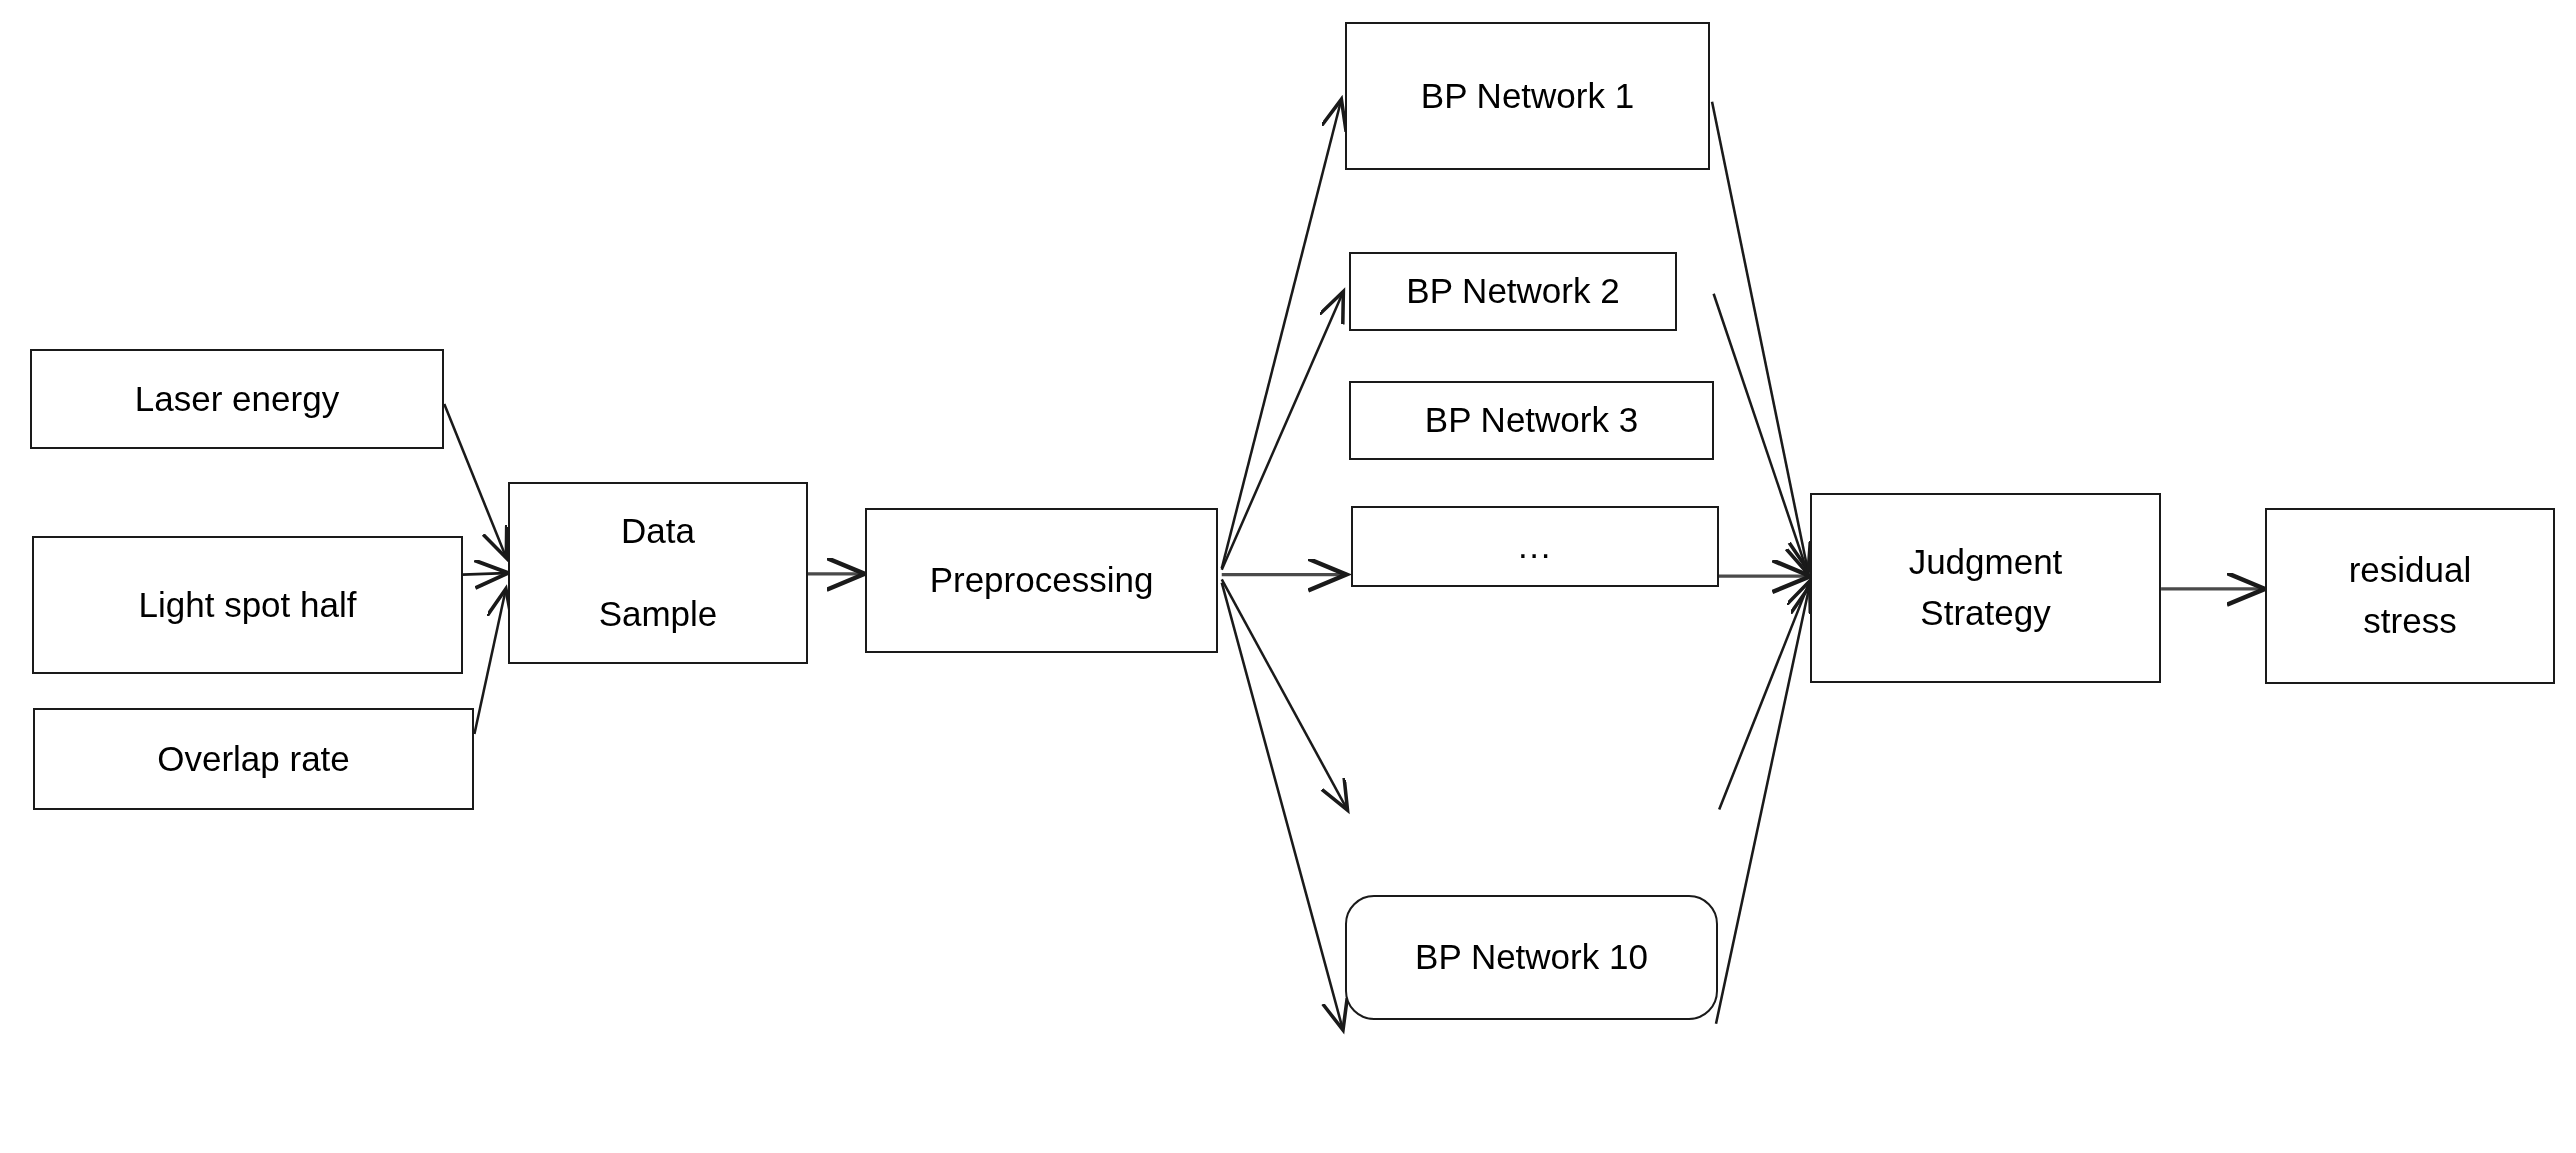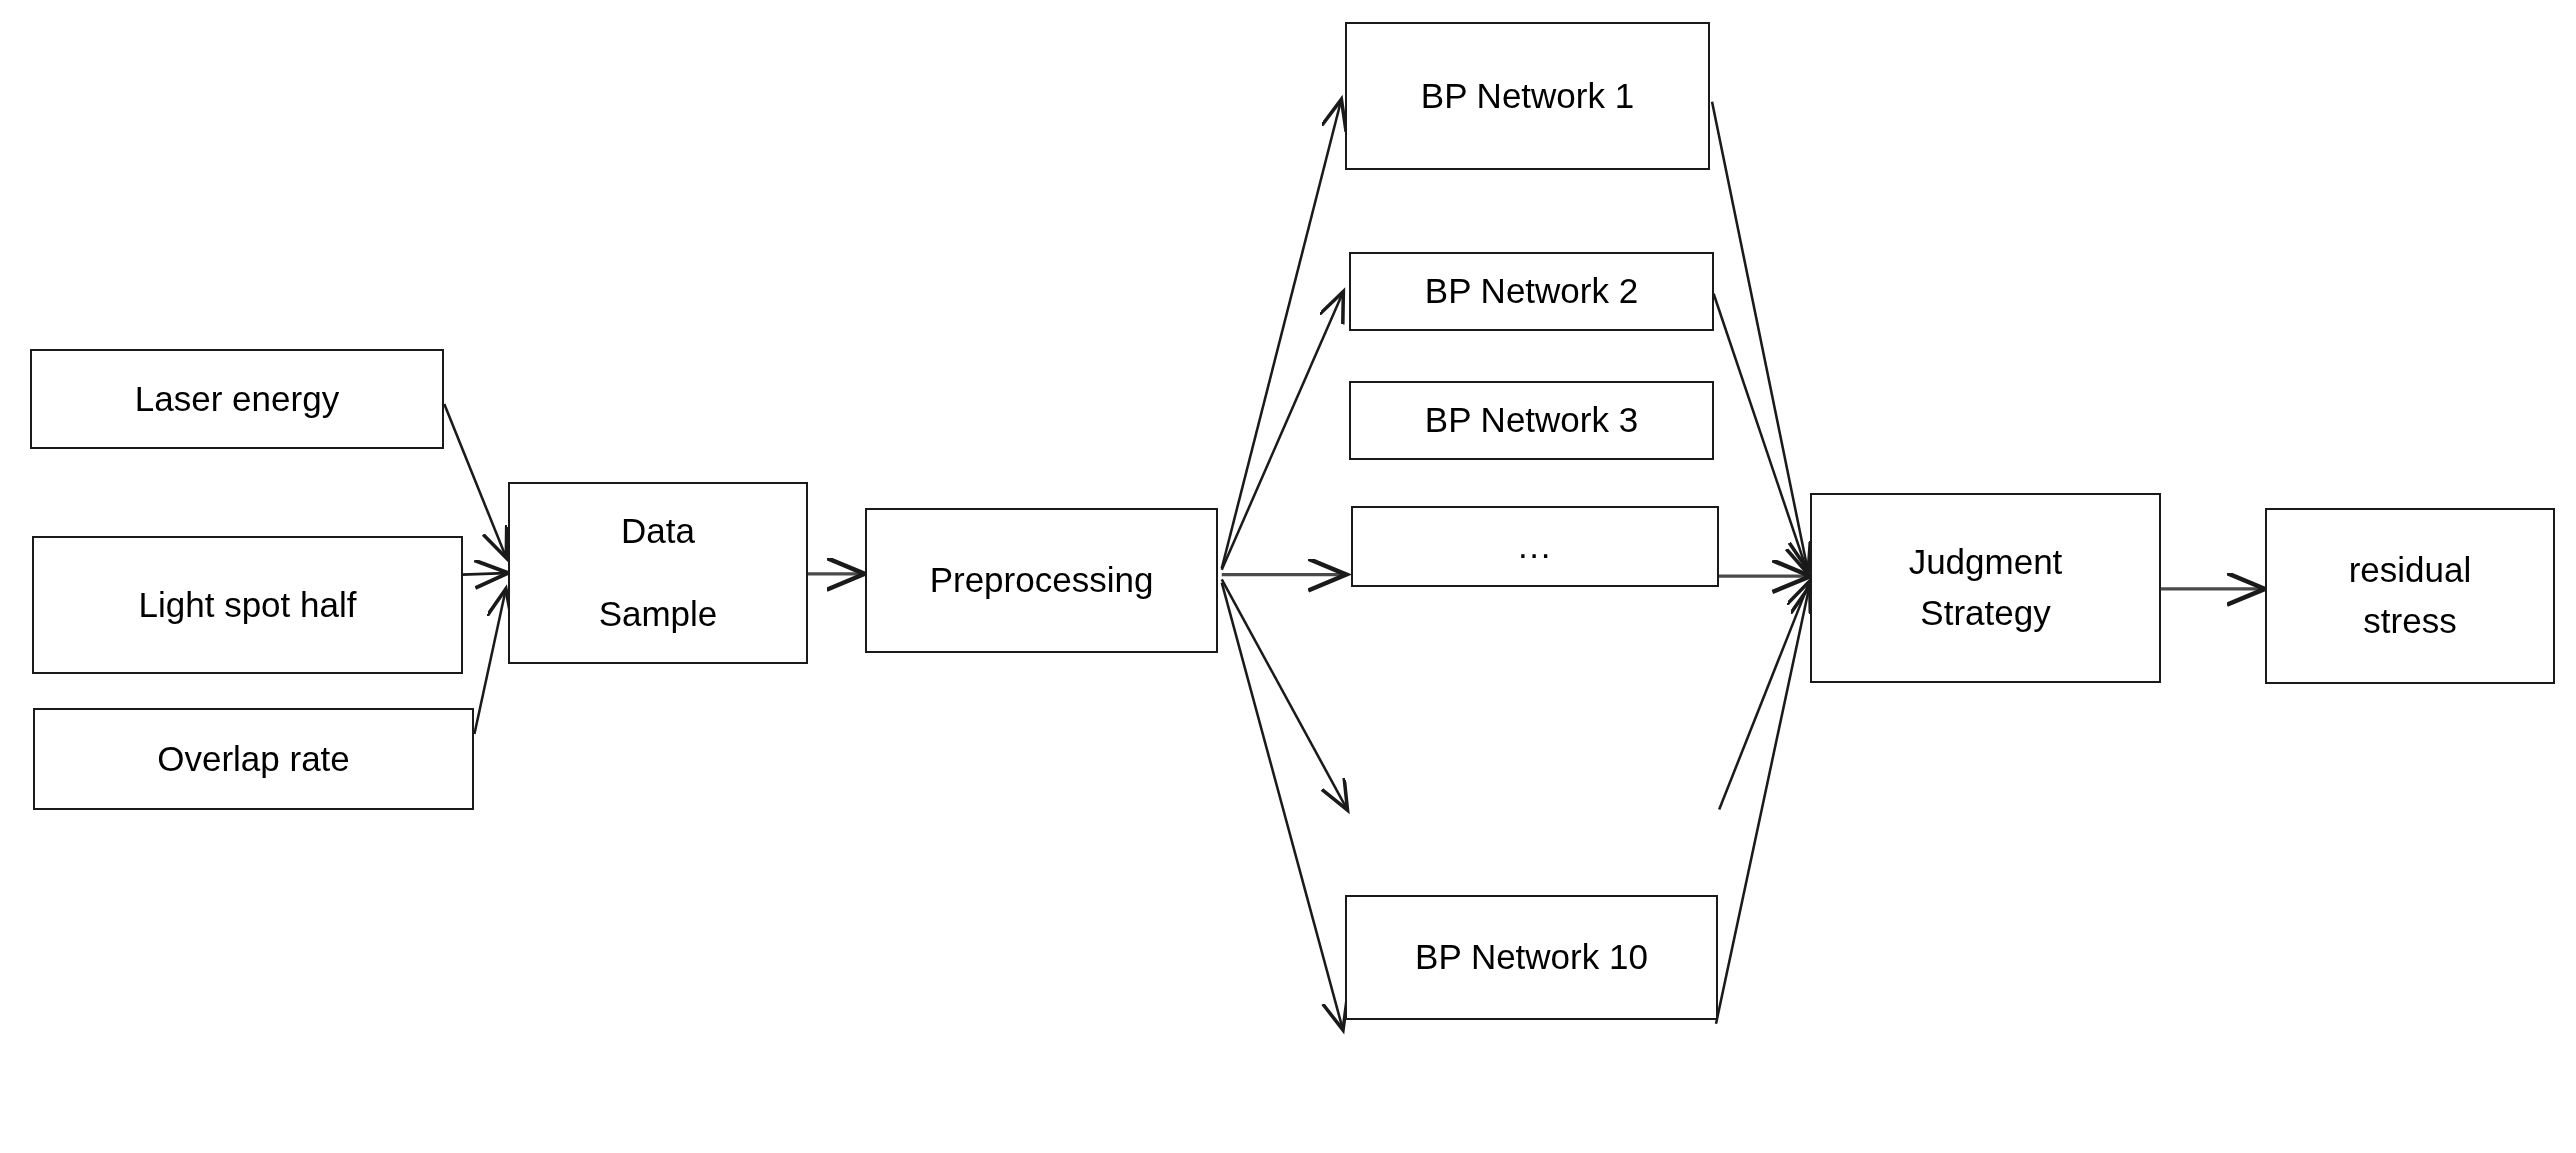--- a/index.html
+++ b/index.html
@@ -97,33 +97,33 @@
   </div>
 
   <div class="node" style="left:865px; top:508px; width:353px; height:145px;">
     <span class="line">Preprocessing</span>
   </div>
 
   <div class="node" style="left:1345px; top:22px; width:365px; height:148px;">
     <span class="line">BP Network 1</span>
   </div>
 
-  <div class="node" style="left:1349px; top:252px; width:365px; height:79px;">
+  <div class="node" style="left:1349px; top:252px; width:328px; height:79px;">
     <span class="line">BP Network 2</span>
   </div>
 
   <div class="node" style="left:1349px; top:381px; width:365px; height:79px;">
     <span class="line">BP Network 3</span>
   </div>
 
   <div class="node ellipsis" style="left:1351px; top:506px; width:368px; height:81px;">
     <span class="line">...</span>
   </div>
 
-  <div class="node" style="left:1345px; top:895px; width:373px; height:125px;">
+  <div class="node" style="left:1345px; top:895px; width:373px; height:125px;border-radius:29px;">
     <span class="line">BP Network 10</span>
   </div>
 
   <div class="node" style="left:2265px; top:508px; width:290px; height:176px;">
     <span class="line">residual</span>
     <span class="line">stress</span>
   </div>
 
   <div class="node" style="left:1810px; top:493px; width:351px; height:190px;">
     <span class="line">Judgment</span>

